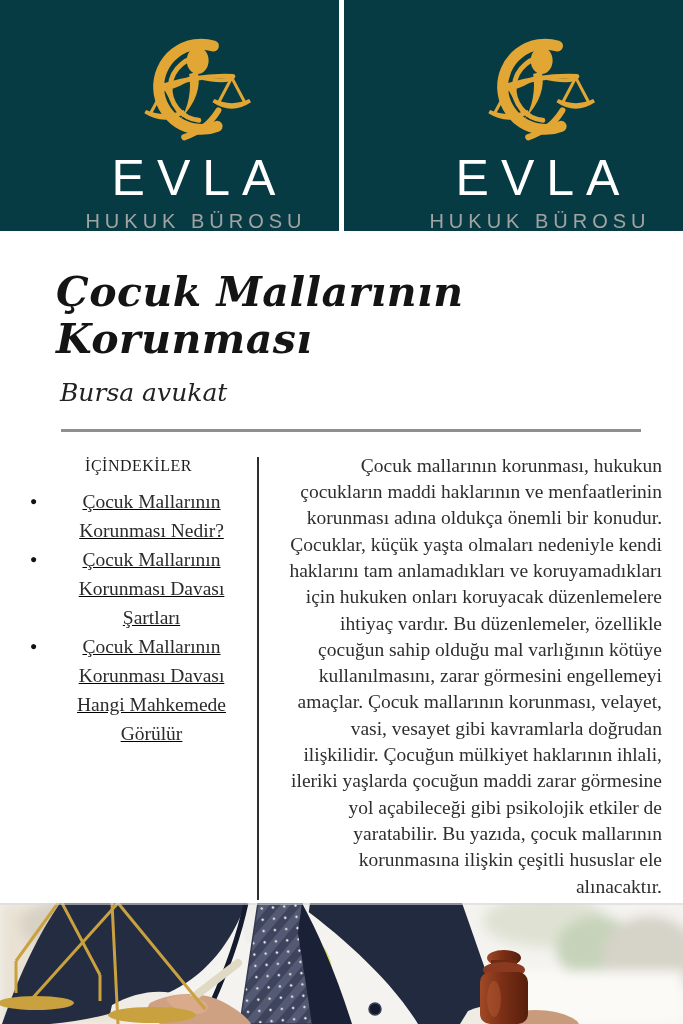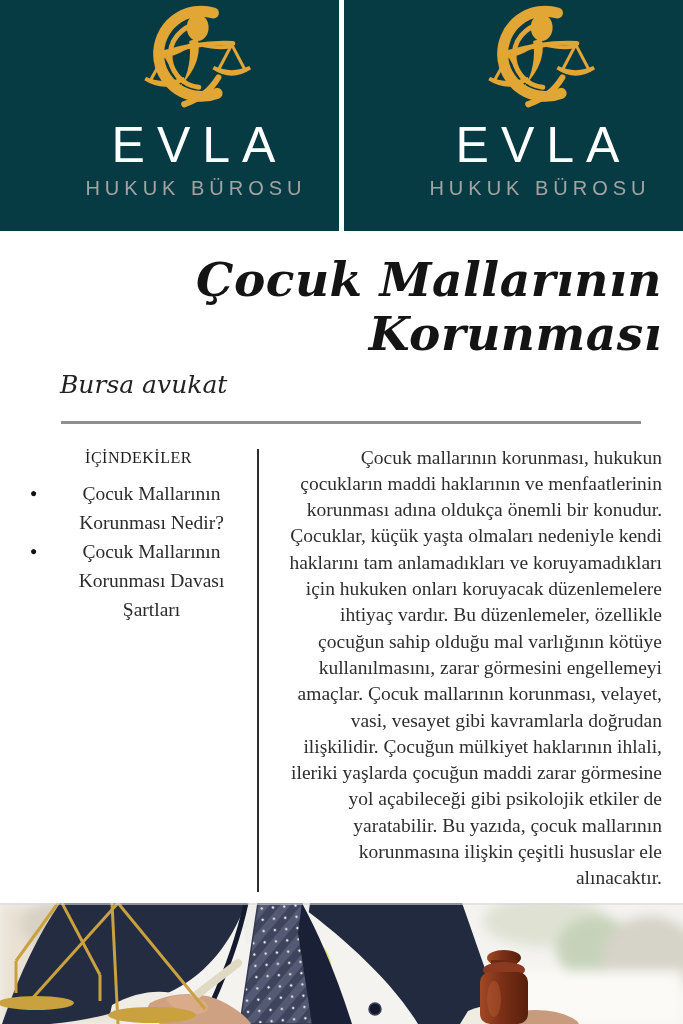--- a/index.html
+++ b/index.html
@@ -6,61 +6,61 @@
   body { background: #ffffff; font-family: "Liberation Serif", serif; }
   .page {
     position: relative; width: 683px; height: 1024px;
     background: #ffffff; overflow: hidden; margin: 0 auto;
   }
 
   
   .header { display: flex; gap: 5px; height: 231px; background: #ffffff; }
   .brand-panel {
     flex: 1; background: #073b43;
-    display: flex; flex-direction: column; align-items: center; justify-content: flex-start;
+    display: flex; flex-direction: column; align-items: center; justify-content: flex-end;
     padding-top: 2px;
     padding-left: 48px;
   }
   .logo-icon { width: 148px; height: 112px; margin-bottom: 6px; }
   .brand-name {
     color: #ffffff; font-family: "Liberation Sans", sans-serif;
     font-size: 50px; font-weight: 400; letter-spacing: 12px; margin-left: 12px;
     line-height: 1; margin-bottom: 8px;
   }
   .brand-tagline {
     color: #a3a3a3; font-family: "Liberation Sans", sans-serif;
     font-size: 20px; font-weight: 400; letter-spacing: 5px; margin-left: 5px;
     line-height: 1;
   }
 
   
   .title-block { padding: 22px 21px 0 40px; }
   .page-title {
-    margin: 0; color: #141414;
+    margin: 16px; color: #141414;
     font-family: "DejaVu Serif", serif; font-style: italic; font-weight: 700;
-    font-size: 47px; line-height: 1.15; letter-spacing: 0.5px; text-align: right;
+    font-size: 41px; line-height: 1.15; letter-spacing: 0.5px;
   }
   .page-subtitle {
     margin: 10px 0 0 20px; color: #222222;
     font-family: "DejaVu Serif", serif; font-style: italic; font-weight: 400;
     font-size: 25px; line-height: 1.1;
   }
   .rule {
     border: none; border-top: 3px solid #8f8f8f;
     margin: 22px 21px 0 21px;
   }
 
   
   .content { display: flex; align-items: stretch; padding: 25px 21px 0 20px; }
   .toc { width: 237px; flex: none; }
   .toc-heading {
     margin: 0 0 12px 0; text-align: center;
     font-size: 16px; font-weight: 500; letter-spacing: 0.5px; color: #1d1d1d;
   }
-  .toc-list { margin: 0; padding: 0; list-style: none; }
+  .toc-list { margin: 0; padding: 0; list-style: none; text-decoration: underline; }
   .toc-item {
     position: relative; text-align: center;
     font-size: 19.5px; line-height: 29px; color: #2b2b2b;
     padding: 0 8px 0 34px;
   }
   .toc-item::before {
     content: "●"; position: absolute; left: 10px; top: 0;
     font-size: 12px; color: #111111;
   }
   .col-divider { width: 2px; background: #2e2e2e; flex: none; }
@@ -138,20 +138,21 @@
     <p class="page-subtitle">Bursa avukat</p>
     <hr class="rule">
   </section>
 
   <section class="content">
     <aside class="toc">
       <h2 class="toc-heading">İÇİNDEKİLER</h2>
       <ul class="toc-list">
         <li class="toc-item">Çocuk Mallarının Korunması Nedir?</li>
         <li class="toc-item">Çocuk Mallarının Korunması Davası Şartları</li>
+        <li class="toc-item">Çocuk Mallarının Korunması Davası Hangi Mahkemede Görülür</li>
       </ul>
     </aside>
     <div class="col-divider"></div>
     <article class="body-text">Çocuk mallarının korunması, hukukun çocukların maddi haklarının ve menfaatlerinin korunması adına oldukça önemli bir konudur. Çocuklar, küçük yaşta olmaları nedeniyle kendi haklarını tam anlamadıkları ve koruyamadıkları için hukuken onları koruyacak düzenlemelere ihtiyaç vardır. Bu düzenlemeler, özellikle çocuğun sahip olduğu mal varlığının kötüye kullanılmasını, zarar görmesini engellemeyi amaçlar. Çocuk mallarının korunması, velayet, vasi, vesayet gibi kavramlarla doğrudan ilişkilidir. Çocuğun mülkiyet haklarının ihlali, ileriki yaşlarda çocuğun maddi zarar görmesine yol açabileceği gibi psikolojik etkiler de yaratabilir. Bu yazıda, çocuk mallarının korunmasına ilişkin çeşitli hususlar ele alınacaktır.</article>
   </section>
 
   <figure class="footer-photo" style="margin:0">
     <svg viewBox="0 0 683 121" preserveAspectRatio="none" aria-hidden="true">
       <defs>
         <filter id="soft" x="-30%" y="-30%" width="160%" height="160%">

